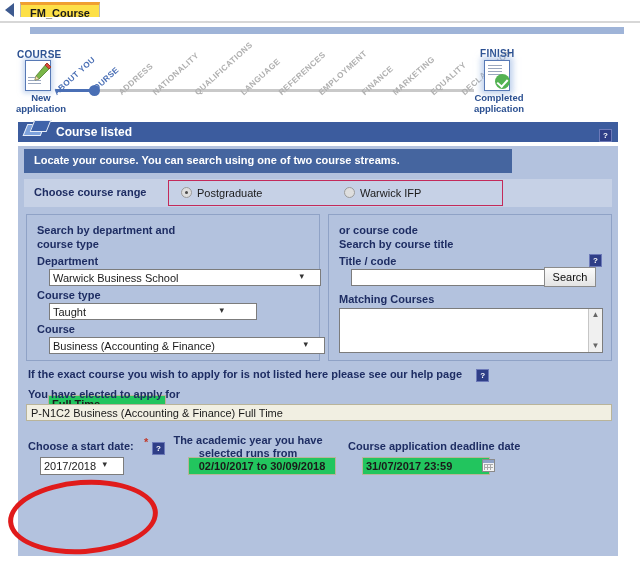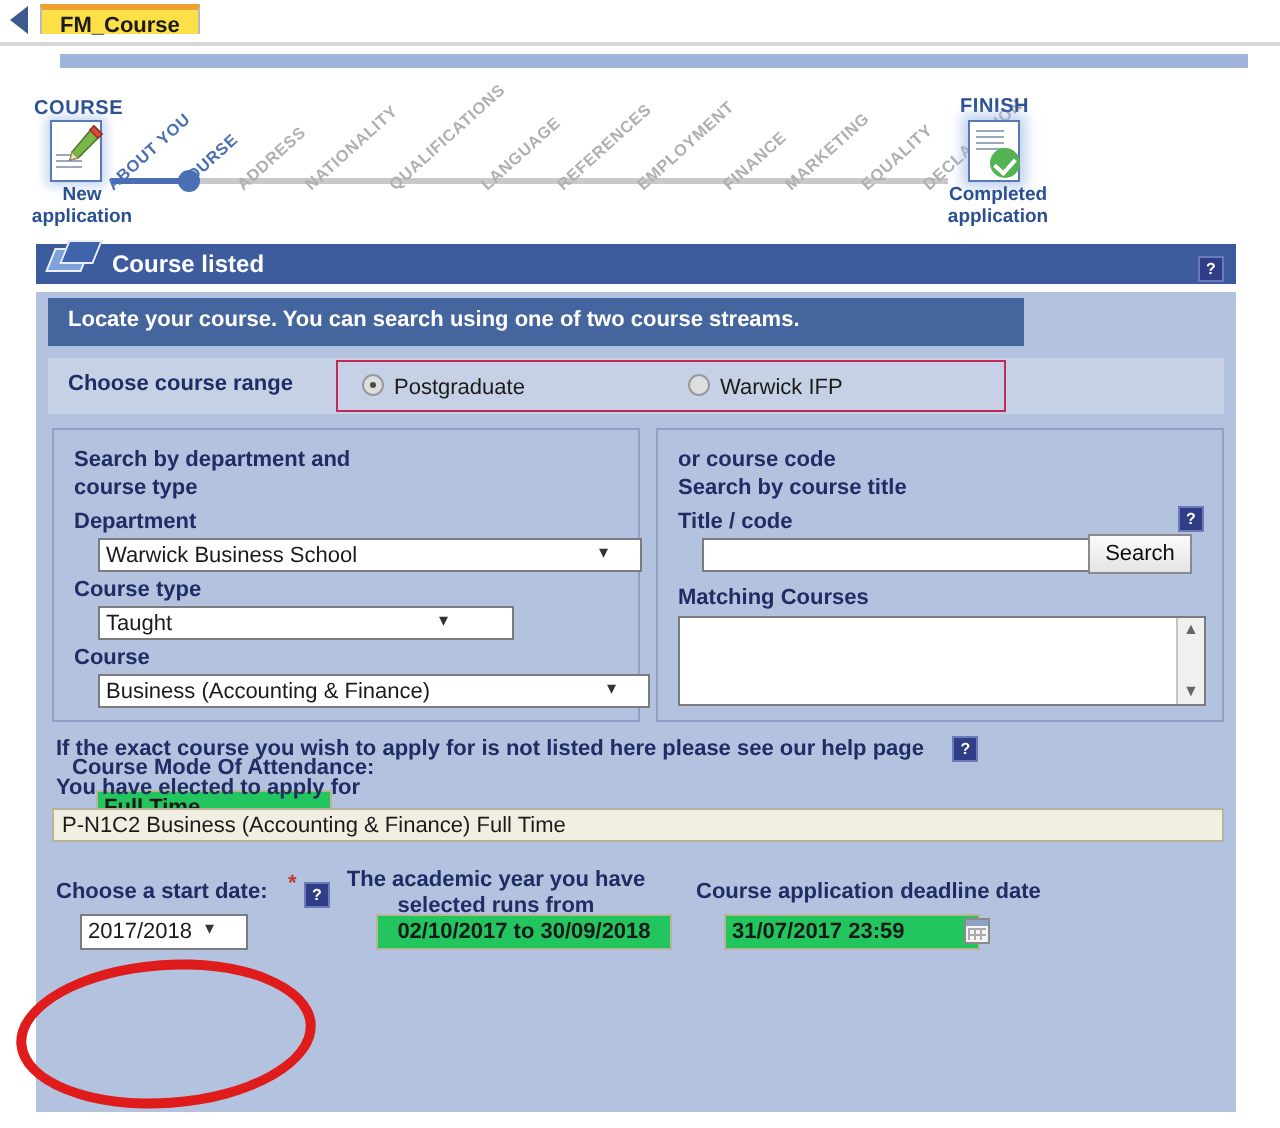--- a/index.html
+++ b/index.html
@@ -432,21 +432,20 @@
       </div>
 
       <div class="fld-label" style="left:10px; top:108px;">Course</div>
       <div class="selwrap" style="left:10px; top:122px; width:276px; height:17px;">
         <select class="ui" style="left:0;top:0;width:276px;height:17px;">
           <option>Business (Accounting &amp; Finance)</option>
         </select>
       </div>
     </div>
 
-    <div class="fld-label" style="position:absolute; left:18px; top:232px;">Course Mode Of Attendance:</div>
     <input class="ui readonly" readonly="" style="left: 18px; top: 249px; width: 118px; height: 17px;" value="Full Time">
 
     <div class="searchbox sb-right">
       <div class="sb-title">
         <div>or course code</div>
         <div>Search by course title</div>
       </div>
 
       <div class="fld-label" style="left:10px; top:40px;">Title / code</div>
       <div style="position:absolute; right:9px; top:36px;">

